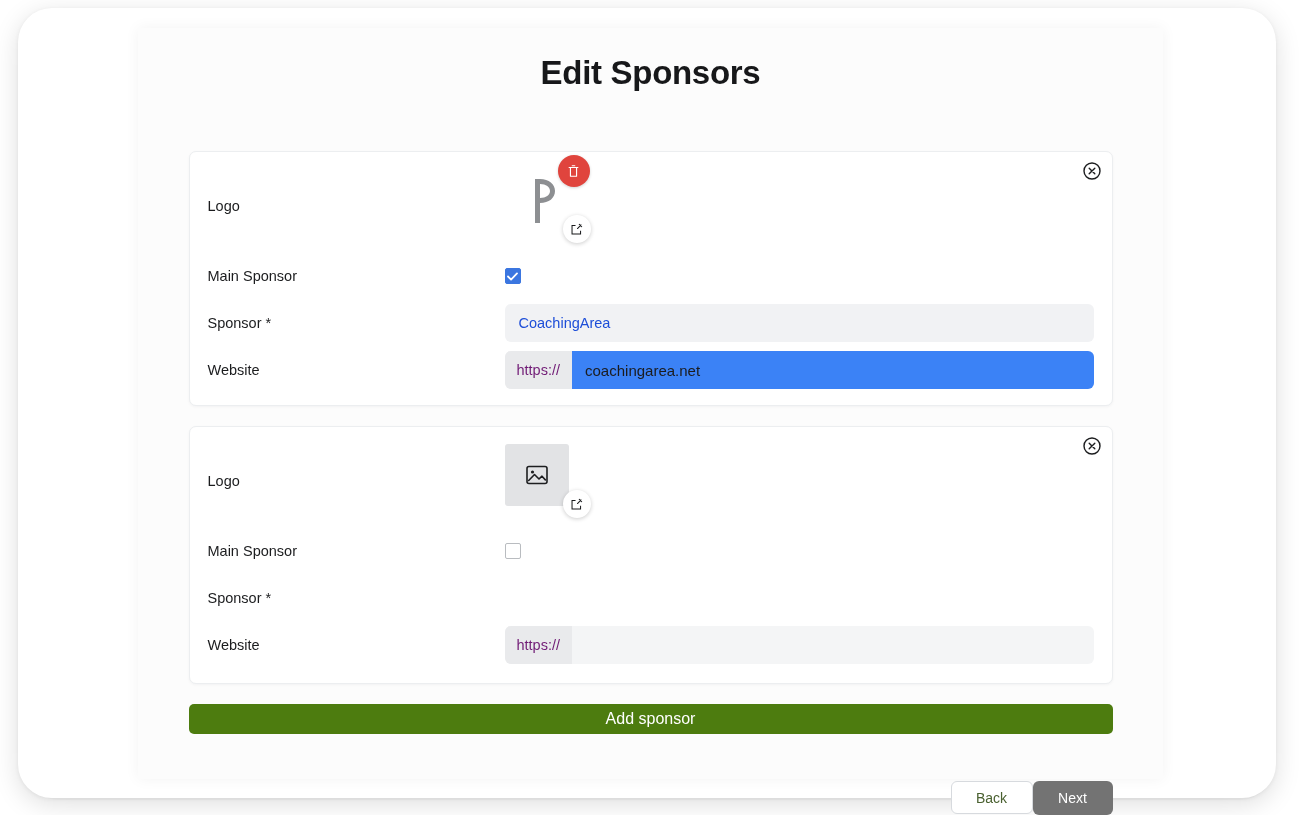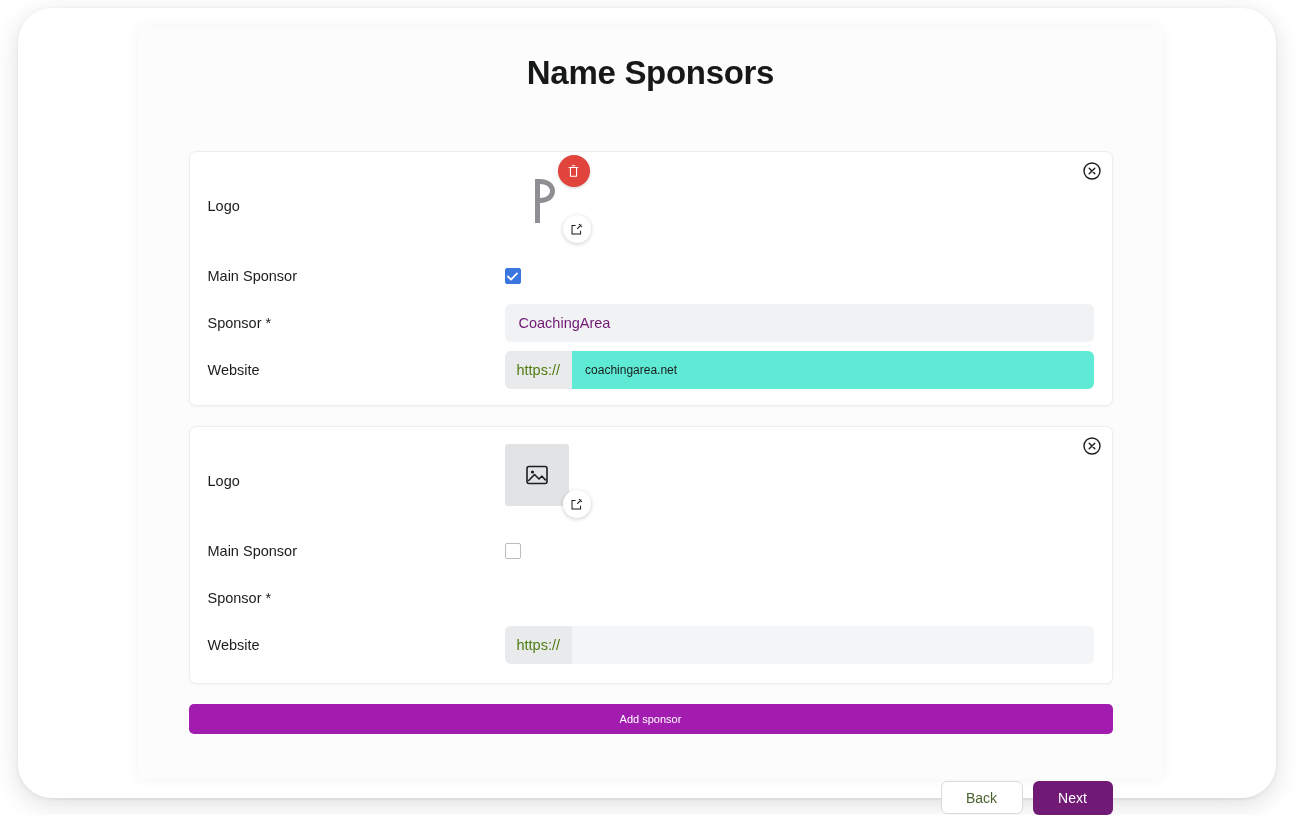--- a/index.html
+++ b/index.html
@@ -186,108 +186,107 @@
 
   
   .text-input {
     width: 100%;
     height: 38px;
     border: none;
     border-radius: 6px;
     background: #f1f2f4;
     font-family: "Liberation Sans", sans-serif;
     font-size: 14.5px;
-    color: #701a75;
+    color: #1d4ed8;
     padding: 0 14px;
     outline: none;
   }
   .text-input::placeholder { color: #b1b4b9; }
 
   .url-group {
     display: flex;
     width: 100%;
     height: 38px;
     border-radius: 6px;
     overflow: hidden;
     background: #f4f5f6;
   }
   .url-prefix {
     display: flex;
     align-items: center;
     padding: 0 12px;
     background: #e9eaec;
     font-size: 14.5px;
-    color: #4d7c0f;
+    color: #701a75;
     white-space: nowrap;
   }
   .url-input {
     flex: 1;
     border: none;
-    background: #5eead4;
-    font-family: "Liberation Sans", sans-serif;
-    font-size: 12px;
+    background: #3b82f6;
+    font-family: "Liberation Sans", sans-serif;
+    font-size: 15px;
     color: #1b1c1e;
     padding: 0 13px;
     outline: none;
   }
   .url-input::placeholder { color: #b1b4b9; }
 
   
   .add-sponsor-btn {
     display: block;
     width: 924px;
     height: 30px;
     margin: 0 auto;
-    background: #a21caf;
+    background: #4d7c0f;
     color: #ffffff;
     border: none;
     border-radius: 5px;
     font-family: "Liberation Sans", sans-serif;
-    font-size: 11px;
+    font-size: 16px;
     cursor: pointer;
   }
 
   .nav-row {
     display: flex;
     justify-content: flex-end;
-    gap: 10px;
     margin-top: 47px;
   }
   .btn-back {
     width: 82px;
     height: 33px;
     background: #ffffff;
     border: 1px solid #d7dade;
     border-radius: 6px;
     color: #4a6130;
     font-family: "Liberation Sans", sans-serif;
     font-size: 14px;
     cursor: pointer;
   }
   .btn-next {
     width: 80px;
     height: 34px;
-    background: #701a75;
+    background: #737373;
     border: none;
     border-radius: 6px;
     color: #ffffff;
     font-family: "Liberation Sans", sans-serif;
     font-size: 14px;
     cursor: pointer;
   }
 </style>
 </head>
 <body>
 
 <div id="device-shadow-layer"></div>
 <div id="device-frame"></div>
 
 <div id="page-panel">
 
-  <h1 id="page-title">Name Sponsors</h1>
+  <h1 id="page-title">Edit Sponsors</h1>
 
   <div class="content">
 
     <div class="sponsor-card">
 
       <button class="remove-card-btn">
         <svg width="20" height="20" viewBox="0 0 20 20" fill="none" stroke="#1c1d1f" stroke-width="1.4">
           <circle cx="10" cy="10" r="8"></circle>
           <path d="M7.2 7.2 L12.8 12.8 M12.8 7.2 L7.2 12.8" stroke-linecap="round"></path>
         </svg>

